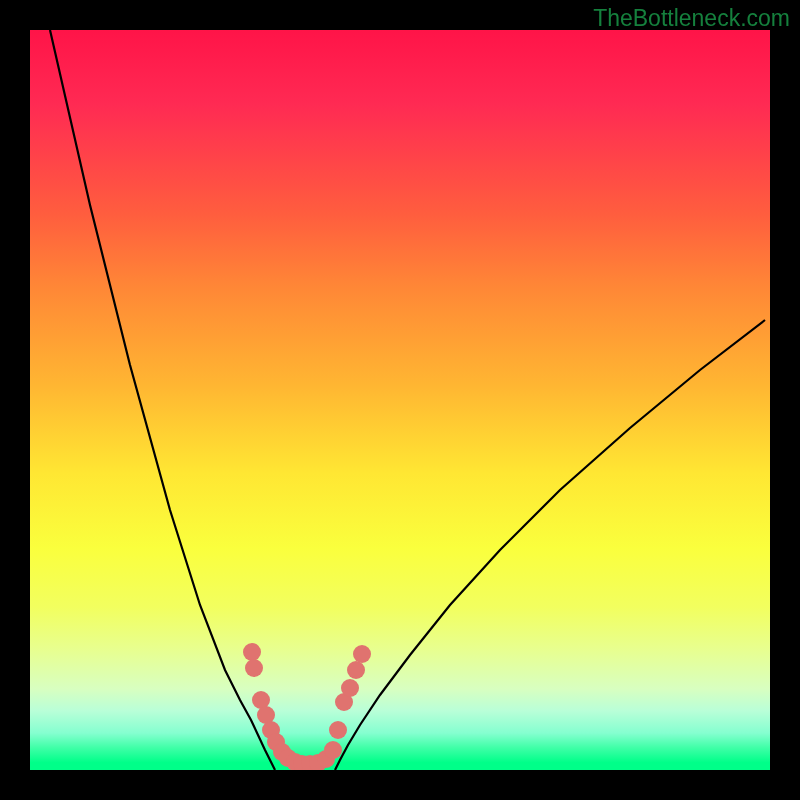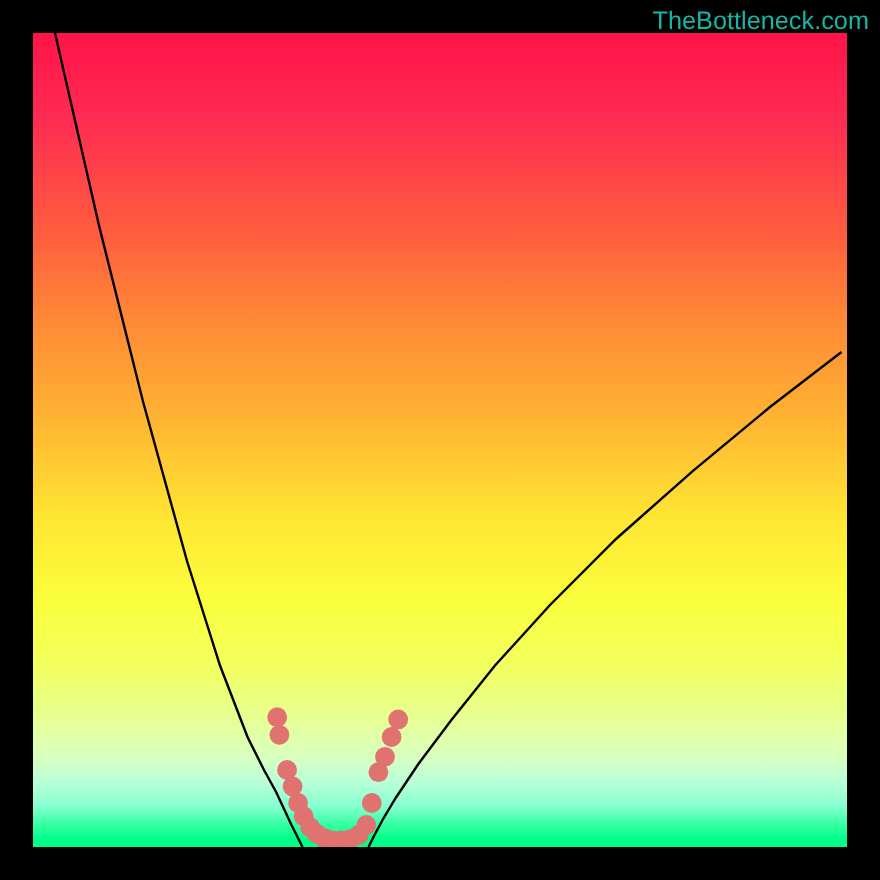--- a/index.html
+++ b/index.html
@@ -10,21 +10,21 @@
     background: #000;
     position: relative;
     overflow: hidden;
   }
   .watermark {
     position: absolute;
     top: 5px;
     right: 10px;
     font-family: Arial, sans-serif;
     font-size: 23px;
-    color: #14b8a6;
+    color: #15803d;
     z-index: 10;
   }
   .plot-area {
     position: absolute;
     left: 30px;
     top: 30px;
     width: 740px;
     height: 740px;
     overflow: hidden;
   }

